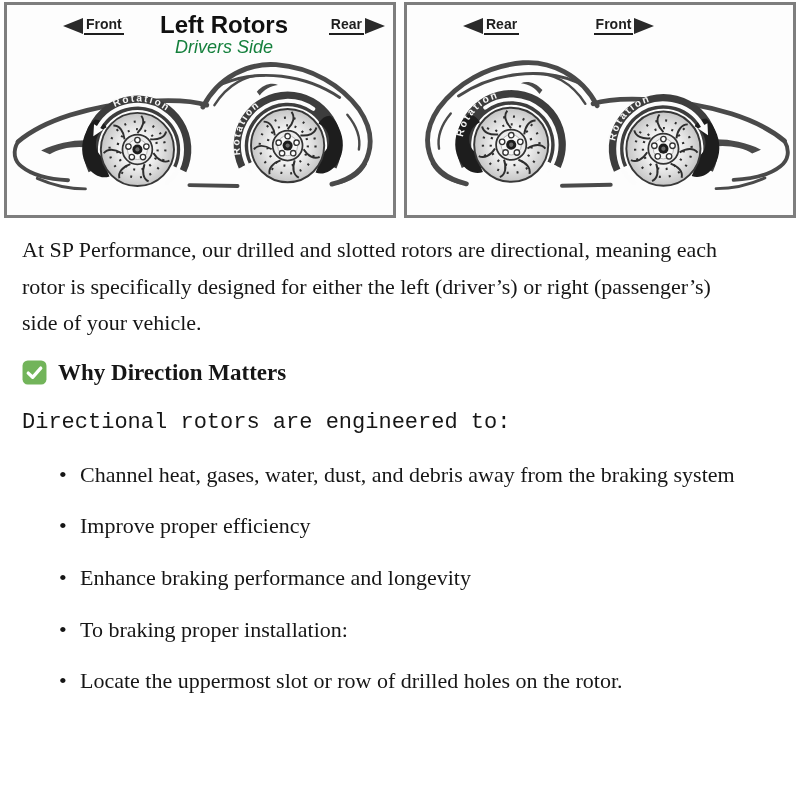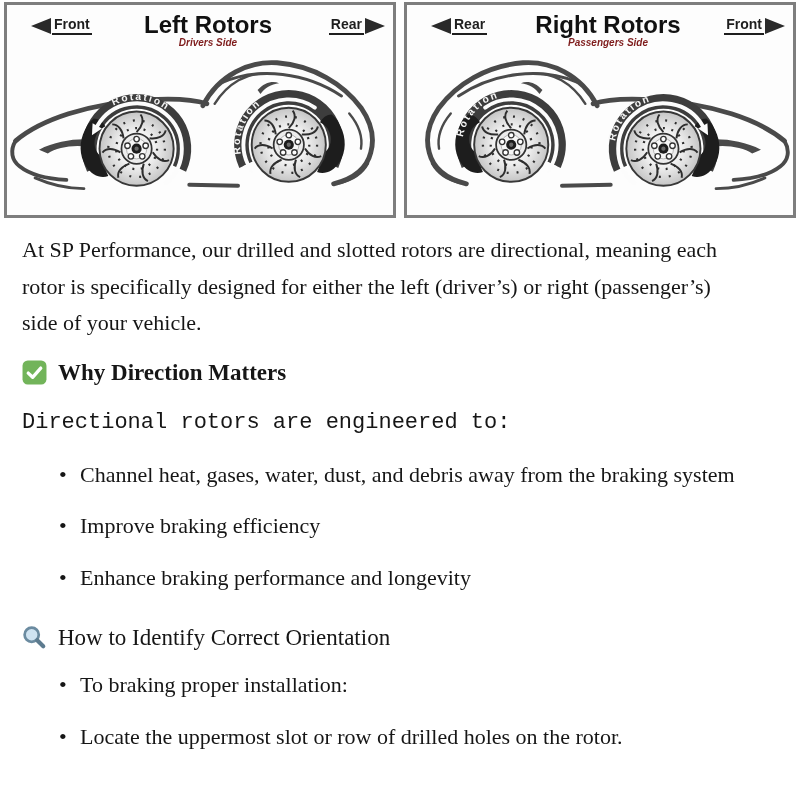--- a/index.html
+++ b/index.html
@@ -4,30 +4,30 @@
 <style>
   html,body{margin:0;padding:0;background:#fff;}
   .page{width:800px;height:800px;background:#fff;overflow:hidden;
         font-family:"Liberation Serif", serif;color:#161616;}
 
   
   .diagram{display:flex;gap:8px;padding:2px 4px 0 4px;}
   .panel{box-sizing:border-box;width:394px;height:216px;border:3px solid #7e7e7e;
          background:#fdfdfd;display:flex;flex-direction:column;overflow:hidden;}
   .panel-head{display:grid;grid-template-columns:1fr auto 1fr;align-items:flex-start;
-              padding:7px 8px 0 24px;font-family:"Liberation Sans", sans-serif;}
+              padding:7px 8px 0 8px;font-family:"Liberation Sans", sans-serif;margin-left:48px;}
   .dir{display:flex;align-items:center;gap:1px;font-weight:bold;font-size:14px;color:#1e1e1e;margin-top:4px;}
   .dir.right{justify-self:end;}
   .dir .lbl{border-bottom:2px solid #1e1e1e;padding:0 2px 1px 2px;}
   .tri{width:0;height:0;border-top:8px solid transparent;border-bottom:8px solid transparent;display:inline-block;}
   .tri-left{border-right:20px solid #2a2a2a;}
   .tri-right{border-left:20px solid #2a2a2a;}
   .titles{text-align:center;line-height:1.05;}
   .ptitle{font-weight:bold;font-size:24px;color:#111;text-align:right;}
-  .psub{font-weight:bold;font-style:italic;font-size:10px;color:#7f1d1d;margin-top:1px;}
+  .psub{font-weight:normal;font-style:italic;font-size:18px;color:#15803d;margin-top:1px;}
   .car-svg{display:block;width:100%;height:160px;margin-top:auto;}
 
   
   .article{padding:0 33px 0 22px;font-size:22px;line-height:1.66;}
   .intro{max-width:705px;margin:14px 0 0 0;}
   .sec-head{display:flex;align-items:center;gap:11px;margin:16px 0 0 0;
             font-size:23px;line-height:1.3;text-align:center;}
   .sec-head.bold{font-weight:bold;}
   .sec-head.normal{font-weight:normal;margin-top:26px;}
   .emoji{width:25px;height:25px;flex:0 0 auto;display:inline-block;}
@@ -134,24 +134,20 @@
         </text>
       </svg>
     </div>
 
     <div class="panel">
       <div class="panel-head">
         <span class="dir left">
           <span class="tri tri-left"></span>
           <span class="lbl">Rear</span>
         </span>
-        <span class="titles">
-          <span class="ptitle">Right Rotors</span>
-          <span class="psub" style="display:block">Passengers Side</span>
-        </span>
         <span class="dir right">
           <span class="lbl">Front</span>
           <span class="tri tri-right"></span>
         </span>
       </div>
 
       <svg class="car-svg" viewBox="0 0 386 164">
         <defs>
           <path id="rotpathR1" d="M 52.2,96.4 A 50 50 0 0 1 143.0,63.3" fill="none"></path>
           <path id="rotpathR2" d="M 208.2,100.4 A 50 50 0 0 1 299.0,67.3" fill="none"></path>
@@ -176,31 +172,24 @@
         <rect x="0.5" y="0.5" width="23" height="23" rx="5" fill="#72b45a"></rect>
         <polyline points="6,12.6 10.2,16.6 18,7.8" fill="none" stroke="#ffffff" stroke-width="3.2" stroke-linecap="round" stroke-linejoin="round"></polyline>
       </svg>
       <span>Why Direction Matters</span>
     </div>
 
     <p class="lead">Directional rotors are engineered to:</p>
 
     <ul class="blist">
       <li>Channel heat, gases, water, dust, and debris away from the braking system</li>
-      <li>Improve braking efficiency</li>
+      <li>Improve proper efficiency</li>
       <li>Enhance braking performance and longevity</li>
     </ul>
 
-    <div class="sec-head normal">
-      <svg class="emoji" viewBox="0 0 24 24">
-        <circle cx="9.3" cy="9.3" r="6.8" stroke="#6b8ba0" stroke-width="2.6" fill="#cfe3f1"></circle>
-        <line x1="14.6" y1="14.6" x2="20.4" y2="20.4" stroke="#5d7b8f" stroke-width="4" stroke-linecap="round"></line>
-      </svg>
-      <span>How to Identify Correct Orientation</span>
-    </div>
 
     <ul class="blist">
       <li>To braking proper installation:</li>
       <li>Locate the uppermost slot or row of drilled holes on the rotor.</li>
     </ul>
 
   </div>
 </div>
 
 </body></html>

